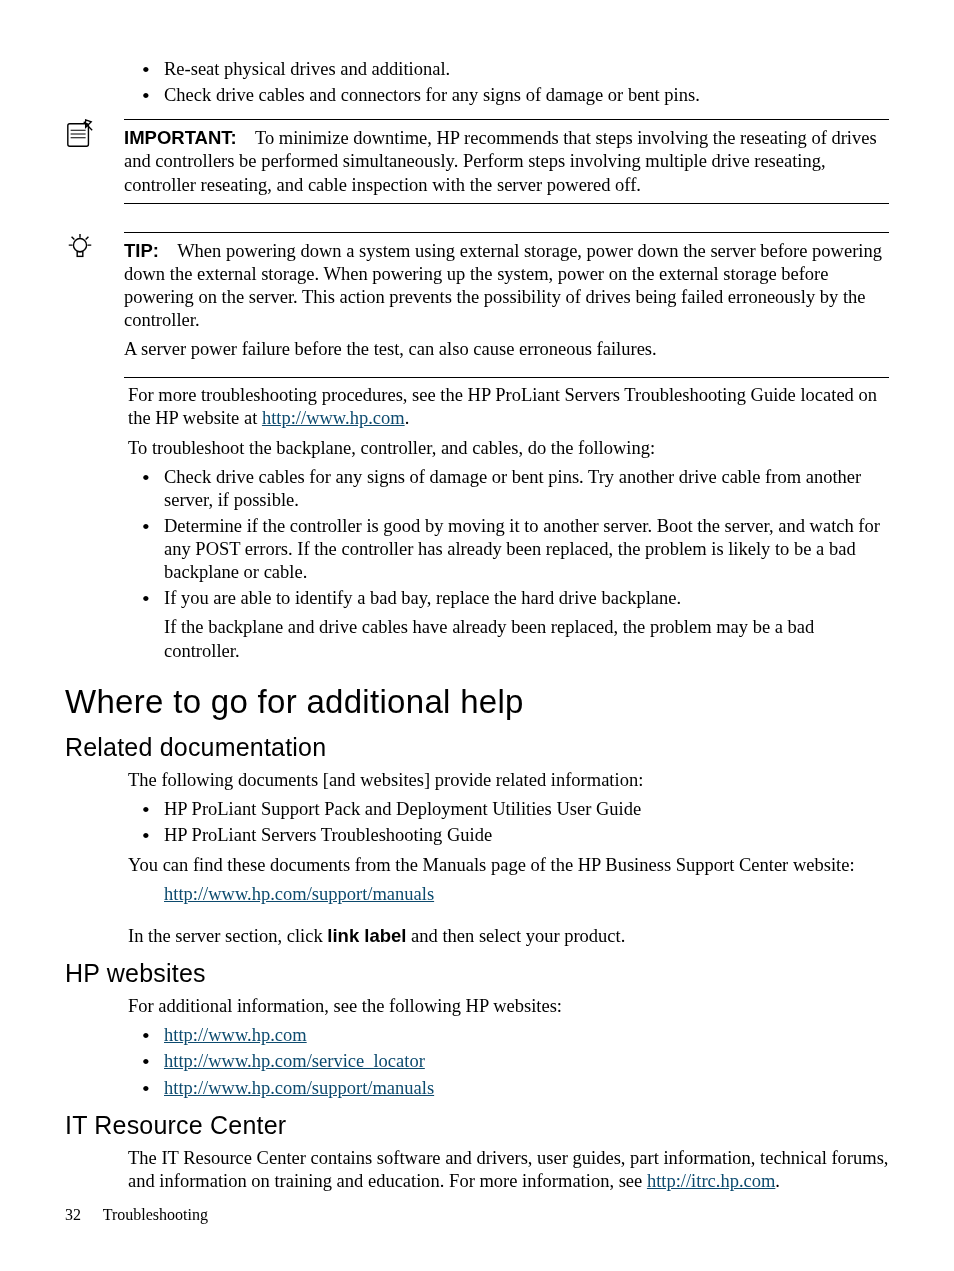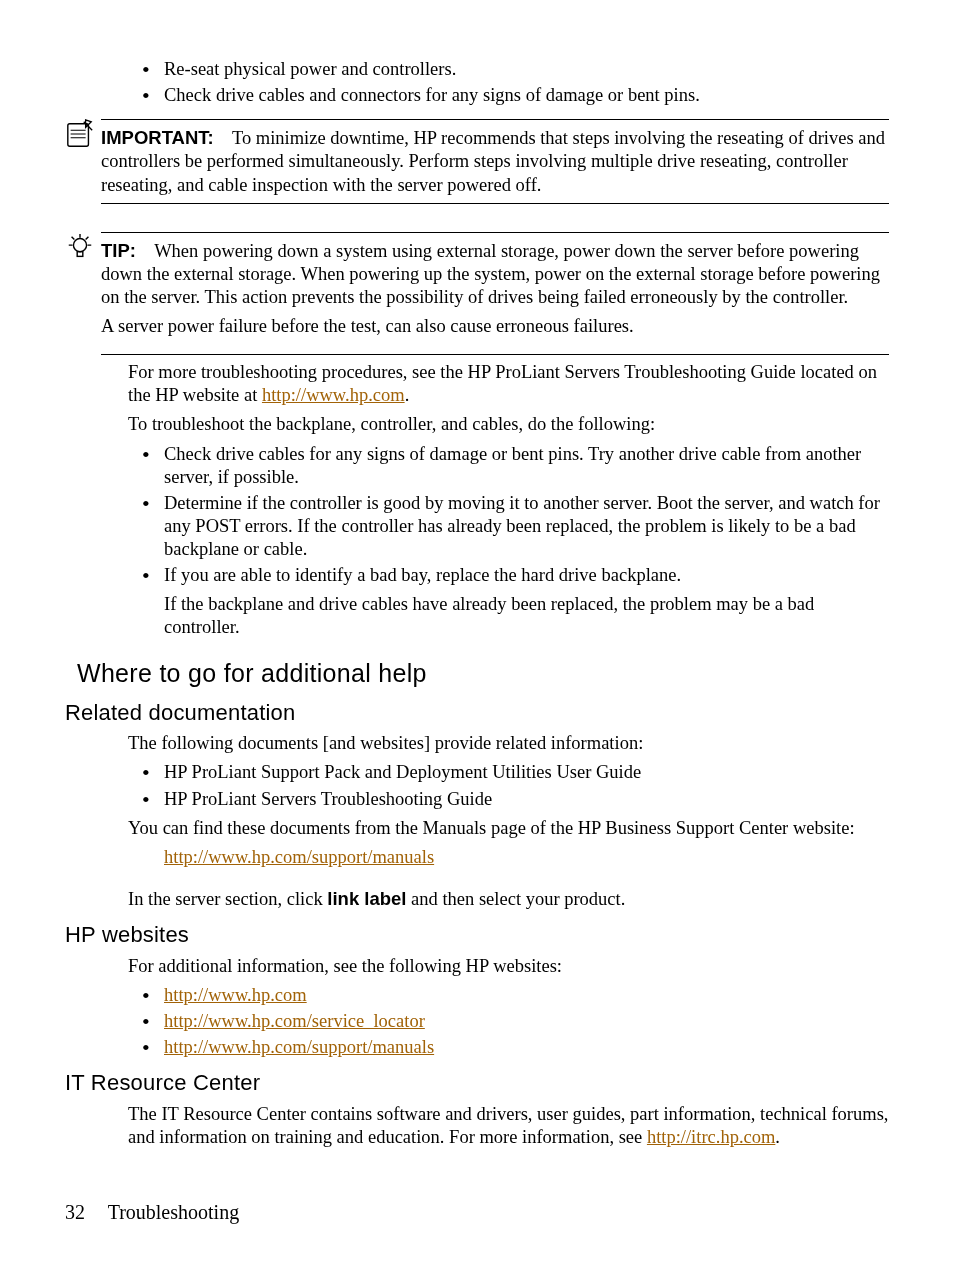--- a/index.html
+++ b/index.html
@@ -37,20 +37,21 @@
     position: absolute;
     left: 14px;
     font-size: 22px;
     line-height: 1;
     top: 1px;
   }
   .note-block {
     display: flex;
     align-items: flex-start;
     margin-top: 10px;
+    gap: 23px;
   }
   .note-icon {
     flex: 0 0 36px;
     margin-right: 0px;
   }
   .note-icon svg {
     width: 30px;
     height: 30px;
   }
   .note-body {
@@ -63,58 +64,58 @@
     padding-bottom: 10px;
   }
   .bold-sans {
     font-family: Arial, Helvetica, sans-serif;
     font-weight: bold;
   }
   .para {
     margin: 6px 0;
   }
   .link {
-    color: #a16207;
+    color: #0c4a6e;
     text-decoration: underline;
   }
   .link-indent{
     margin-left: 36px;
   }
   .it { }
   h1.section {
     font-family: "Futura", "Century Gothic", "Segoe UI", Arial, sans-serif;
     font-weight: 300;
-    font-size: 25px;
-    margin: 18px 0 4px 12px;
+    font-size: 33px;
+    margin: 18px 0 4px 0;
     letter-spacing: 0.3px;
   }
   h2.sub {
     font-family: "Futura", "Century Gothic", "Segoe UI", Arial, sans-serif;
     font-weight: 300;
-    font-size: 22px;
+    font-size: 25px;
     margin: 10px 0 4px 0;
     letter-spacing: 0.2px;
   }
   .footer {
     position: absolute;
     bottom: 46px;
     left: 65px;
-    font-size: 20px;
+    font-size: 16px;
   }
   .footer .pn { margin-right: 18px; }
   .spacer-18 { height: 18px; }
 </style>
 </head>
 <body>
 
 <div class="page">
 
   <div class="content-indent">
     <ul class="bullets">
-      <li><span>Re-seat physical power and controllers.</span></li>
+      <li><span>Re-seat physical drives and additional.</span></li>
       <li><span>Check drive cables and connectors for any signs of damage or bent pins.</span></li>
     </ul>
   </div>
 
   <div class="note-block" style="margin-top:12px;">
     <div class="note-icon">
       <svg viewBox="0 0 32 32">
         <rect x="3" y="5" width="22" height="24" rx="2" fill="none" stroke="#000" stroke-width="1.5"></rect>
         <path d="M6 12 h16 M6 16 h16 M6 20 h16" stroke="#000" stroke-width="1.2"></path>
         <path d="M20 3 l9 9 M22 1 l6 2 -6 6 z" fill="none" stroke="#000" stroke-width="1.4"></path>

